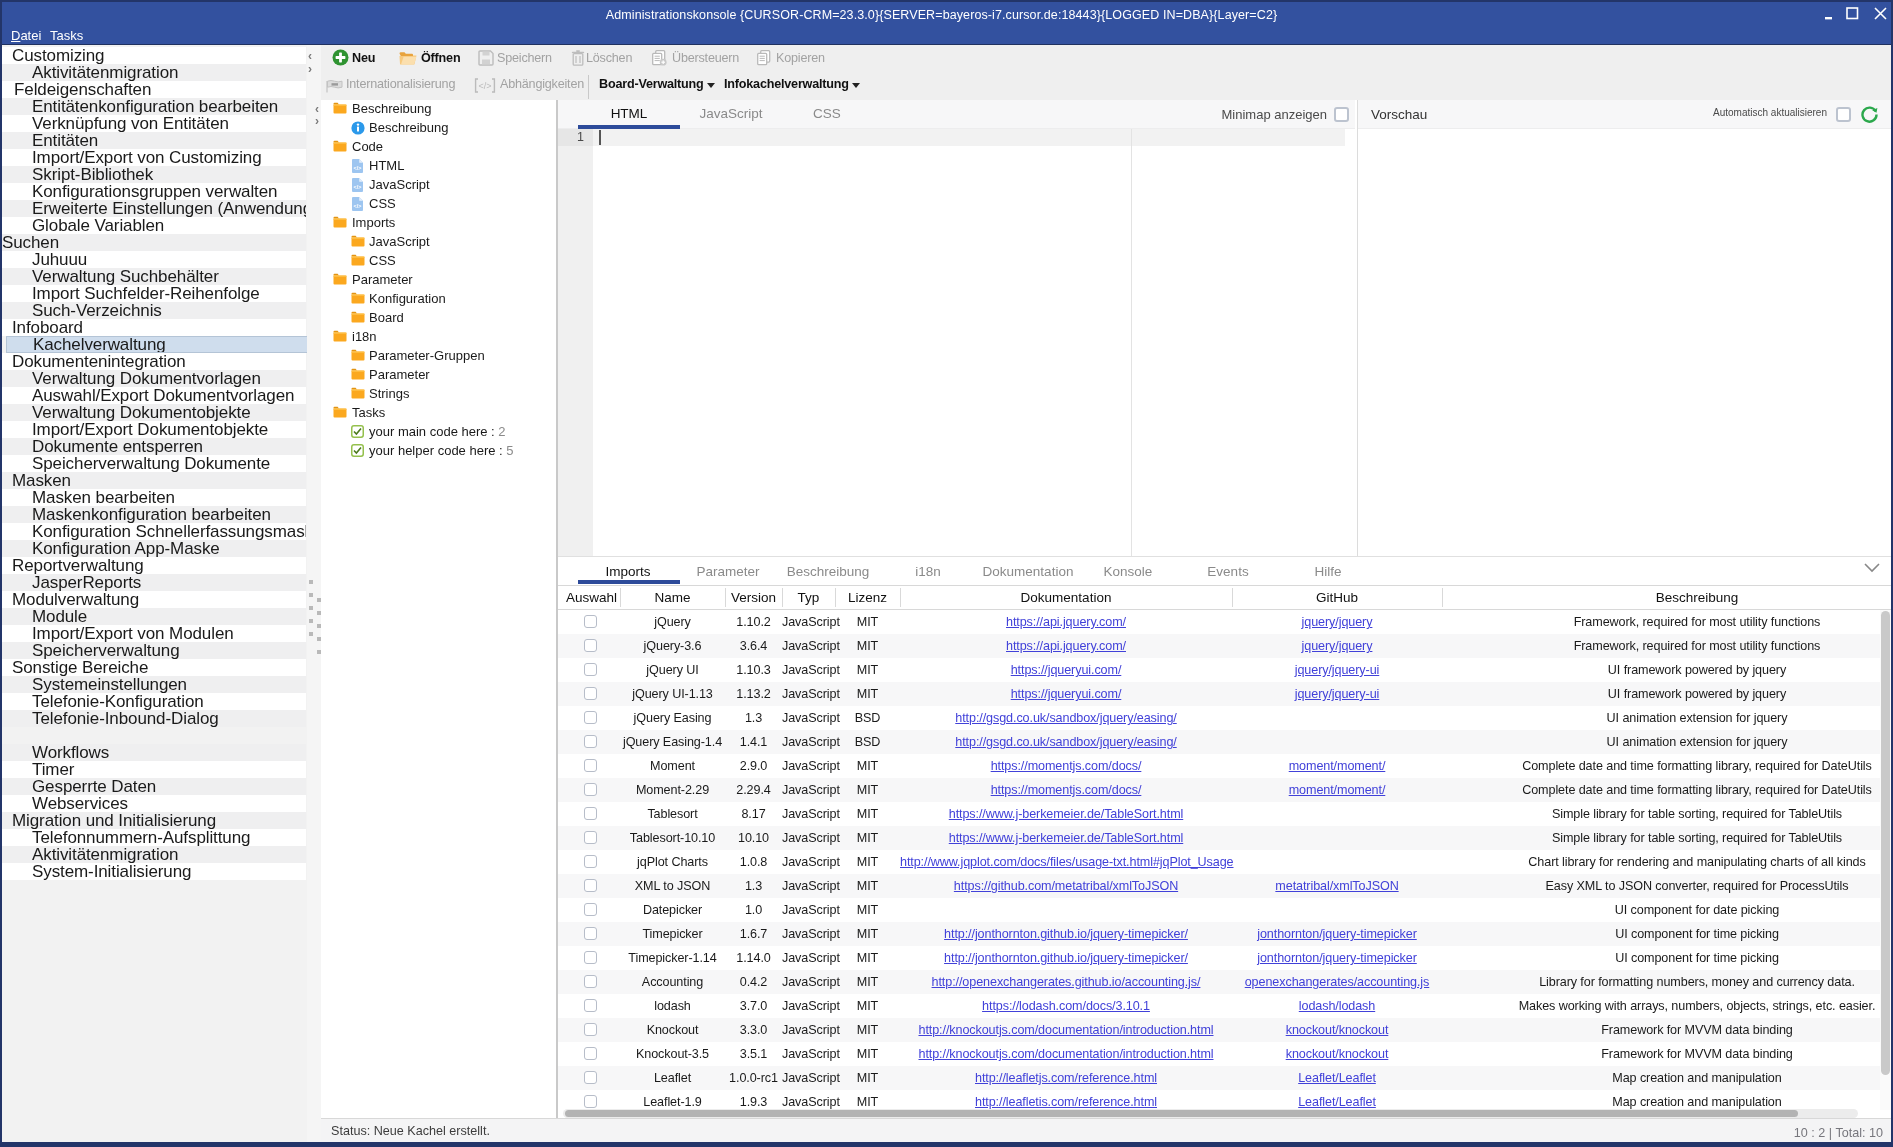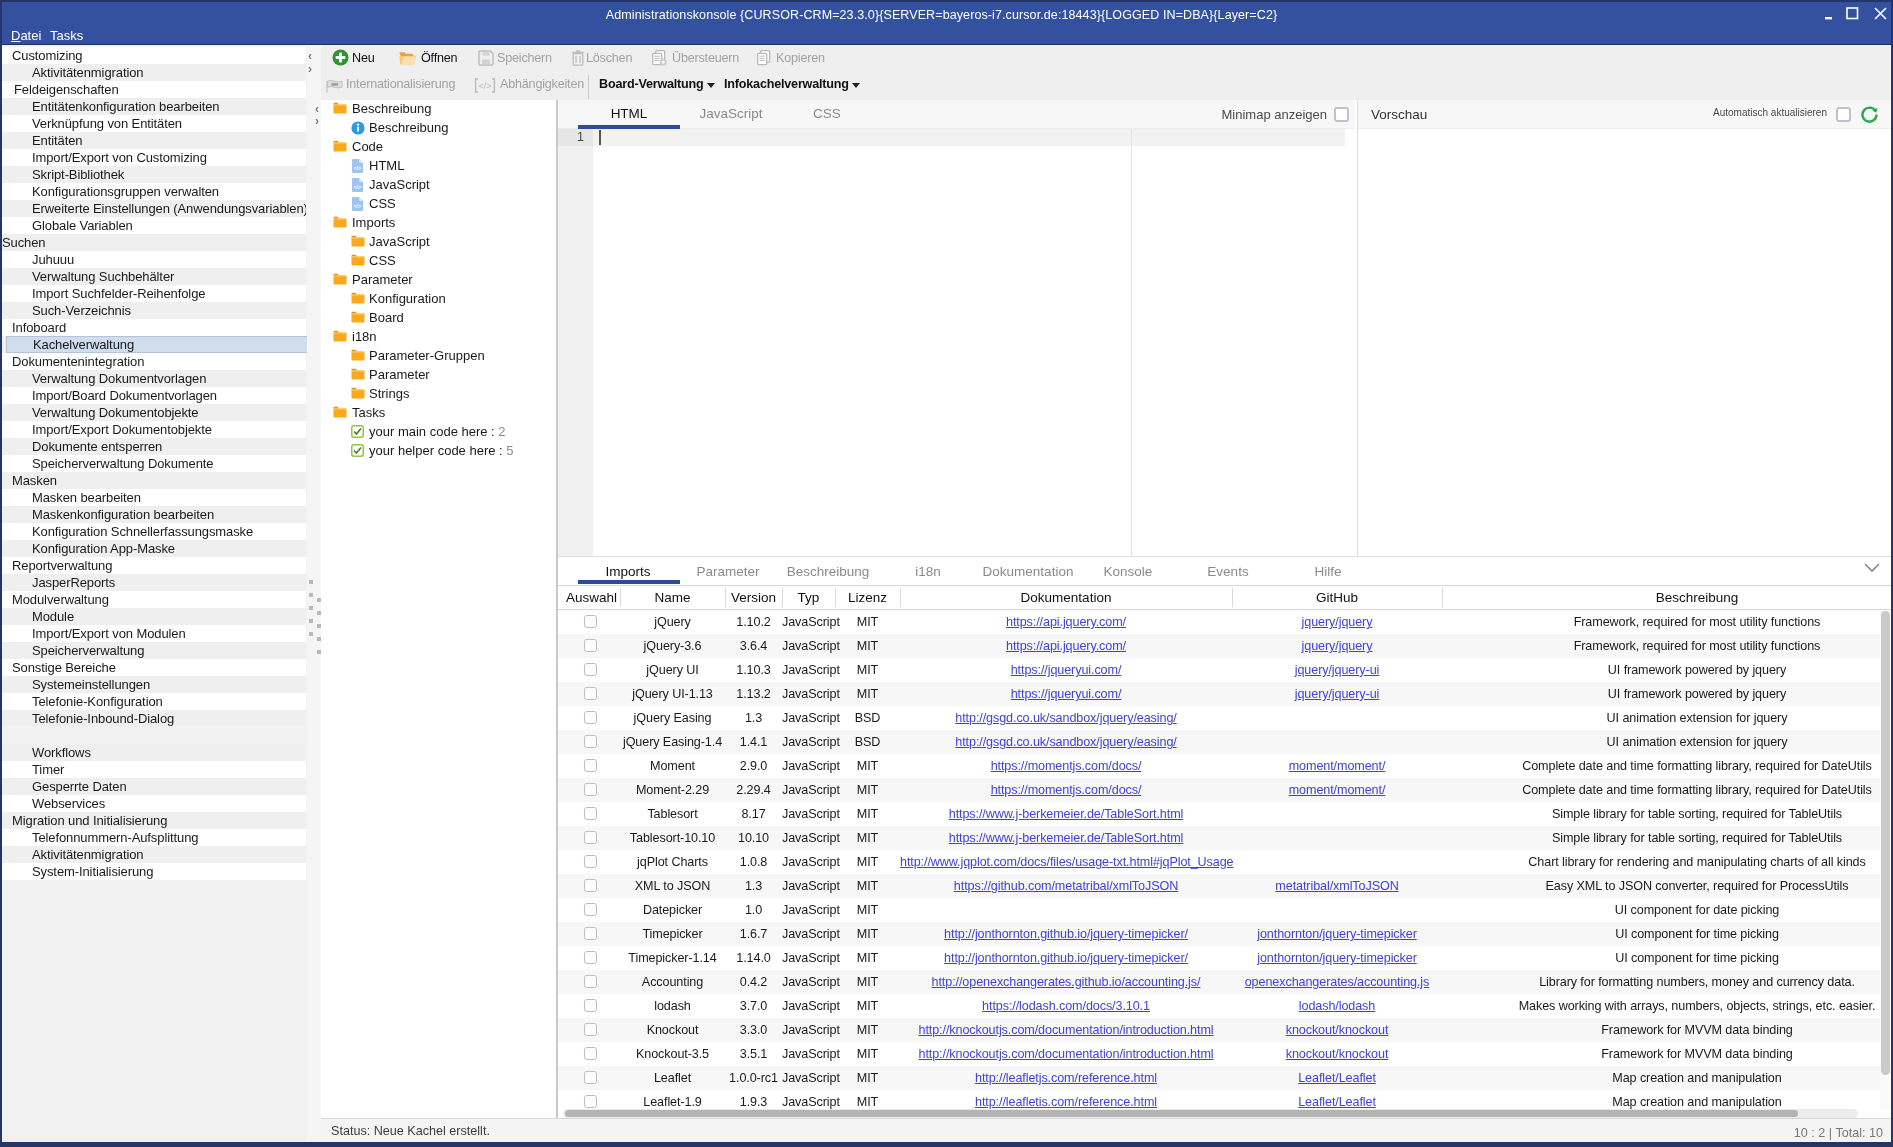--- a/index.html
+++ b/index.html
@@ -4,28 +4,28 @@
 *{margin:0;padding:0;box-sizing:border-box}
 html,body{width:1893px;height:1147px;overflow:hidden}
 body{font-family:"Liberation Sans",sans-serif;font-size:13px;color:#1a1a1a;position:relative;background:#fff}
 .abs{position:absolute}
 #frame{position:absolute;inset:0;border:2px solid #233569;border-bottom:5px solid #233569;background:#fff}
 #titlebar{position:absolute;left:2px;right:2px;top:2px;height:43px;background:#33519F;border-bottom:1px solid #20315f}
 #title{position:absolute;left:0;right:10px;top:6px;text-align:center;color:#fff;font-size:12.5px;letter-spacing:0.1px}
 .menu{position:absolute;top:26px;color:#fff;font-size:13px}
 .winbtn{position:absolute;top:0;color:#fff}
 #sidebar{position:absolute;left:2px;top:45px;width:319px;bottom:5px;background:#f2f2f2}
-.srow{position:absolute;left:0;width:304px;height:17px;line-height:17px;font-size:13px;letter-spacing:-0.1px;white-space:nowrap;overflow:hidden}
+.srow{position:absolute;left:0;width:304px;height:17px;line-height:17px;font-size:17px;letter-spacing:-0.1px;white-space:nowrap;overflow:hidden}
 .srow.alt{background:#efeff0}
 .srow.w{background:#ffffff}
 .srow.sel{background:#cfdded;border:1px solid #b4c4d6;line-height:15px}
 .chev{position:absolute;color:#7a7a7a;font-size:12px;font-weight:bold;font-family:"Liberation Sans"}
 #toolbar{position:absolute;left:321px;top:45px;right:2px;height:55px;background:#efefef}
 .tbtxt{position:absolute;font-size:12.6px;letter-spacing:-0.2px;white-space:nowrap}
-.en{color:#111;font-weight:400}
+.en{color:#111;font-weight:700}
 .dis{color:#a2a2a2}
 .drop{color:#111;font-weight:700}
 .caret{position:absolute;width:0;height:0;border-left:4.5px solid transparent;border-right:4.5px solid transparent;border-top:5.5px solid #222}
 #treepanel{position:absolute;left:321px;top:100px;width:235px;bottom:29px;background:#fff}
 .trow{position:absolute;height:19px;line-height:19px;font-size:13px;white-space:nowrap}
 .ticon{position:absolute}
 #vsep1{position:absolute;left:556px;top:100px;width:1.5px;bottom:29px;background:#c9c9c9}
 #editor{position:absolute;left:558px;top:100px;width:797px;height:457px;background:#fff}
 #tabbar{position:absolute;left:0;top:0;right:0;height:29px;background:#f7f7f8;border-bottom:1px solid #ededee}
 .etab{position:absolute;top:0;height:28px;line-height:28px;font-size:13.5px;color:#8a8a8a;text-align:center}
@@ -88,21 +88,21 @@
 <div class="srow w" style="top:172px;padding-left:30px">Globale Variablen</div>
 <div class="srow alt" style="top:189px;">Suchen</div>
 <div class="srow w" style="top:206px;padding-left:30px">Juhuuu</div>
 <div class="srow alt" style="top:223px;padding-left:30px">Verwaltung Suchbehälter</div>
 <div class="srow w" style="top:240px;padding-left:30px">Import Suchfelder-Reihenfolge</div>
 <div class="srow alt" style="top:257px;padding-left:30px">Such-Verzeichnis</div>
 <div class="srow w" style="top:274px;padding-left:10px">Infoboard</div>
 <div class="srow sel" style="top:291px;left:4px;width:312px;padding-left:26px">Kachelverwaltung</div>
 <div class="srow w" style="top:308px;padding-left:10px">Dokumentenintegration</div>
 <div class="srow alt" style="top:325px;padding-left:30px">Verwaltung Dokumentvorlagen</div>
-<div class="srow w" style="top:342px;padding-left:30px">Import/Board Dokumentvorlagen</div>
+<div class="srow w" style="top:342px;padding-left:30px">Auswahl/Export Dokumentvorlagen</div>
 <div class="srow alt" style="top:359px;padding-left:30px">Verwaltung Dokumentobjekte</div>
 <div class="srow w" style="top:376px;padding-left:30px">Import/Export Dokumentobjekte</div>
 <div class="srow alt" style="top:393px;padding-left:30px">Dokumente entsperren</div>
 <div class="srow w" style="top:410px;padding-left:30px">Speicherverwaltung Dokumente</div>
 <div class="srow alt" style="top:427px;padding-left:10px">Masken</div>
 <div class="srow w" style="top:444px;padding-left:30px">Masken bearbeiten</div>
 <div class="srow alt" style="top:461px;padding-left:30px">Maskenkonfiguration bearbeiten</div>
 <div class="srow w" style="top:478px;padding-left:30px">Konfiguration Schnellerfassungsmaske</div>
 <div class="srow alt" style="top:495px;padding-left:30px">Konfiguration App-Maske</div>
 <div class="srow w" style="top:512px;padding-left:10px">Reportverwaltung</div>

